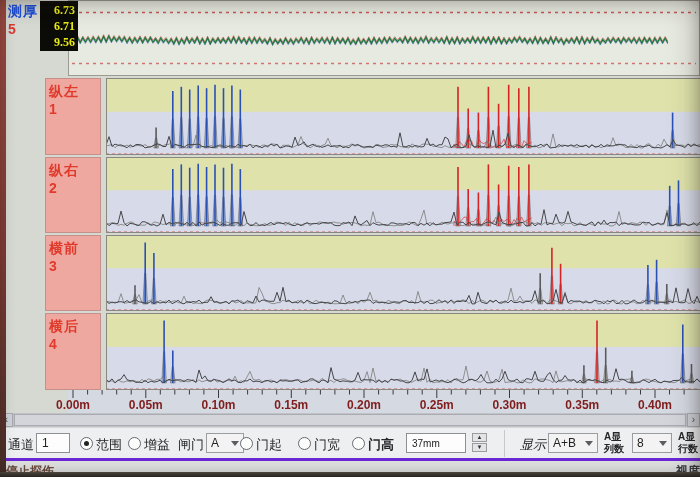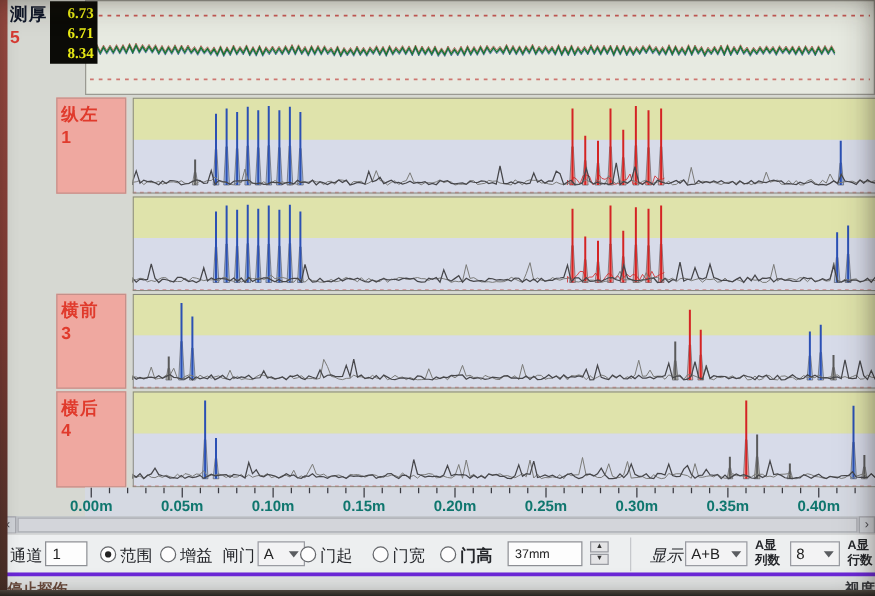--- a/index.html
+++ b/index.html
@@ -1,34 +1,34 @@
 <!DOCTYPE html>
 <html><head>
 <meta charset="utf-8">
 <style>
   html,body{margin:0;padding:0;background:#888;}
   .screen{position:relative;width:700px;height:477px;overflow:hidden;
     background:#d6d8d2;font-family:"Liberation Sans",sans-serif;-webkit-user-select:none;}
   
   .th-row{position:absolute;left:7px;top:0;width:693px;height:76px;}
-  .th-label{position:absolute;left:1px;top:3px;font-size:14px;font-weight:bold;color:#0f172a;letter-spacing:1px;}
+  .th-label{position:absolute;left:1px;top:3px;font-size:14px;font-weight:bold;color:#1d4ed8;letter-spacing:1px;}
   .th-num{position:absolute;left:1px;top:21px;font-size:14px;font-weight:bold;color:#d83c34;}
   .val-box{position:absolute;left:33px;top:1px;width:38px;height:50px;background:#0b0b07;z-index:6;
     display:flex;flex-direction:column;justify-content:center;}
   .val-box div{font-family:Liberation Serif, serif;font-size:12px;font-weight:bold;color:#e8ea14;
     text-align:right;padding-right:3px;line-height:16px;}
   
   .ch-row{position:absolute;left:1px;width:693px;margin-left:44px;}
   .ch-panel{position:absolute;left:0;top:0;width:56px;height:100%;background:#efa8a0;border:1px solid #c5908a;box-sizing:border-box;}
   .ch-panel .l1{position:absolute;left:3px;top:4px;font-size:14px;font-weight:bold;color:#e03a2c;letter-spacing:1px;}
   .ch-panel .l2{position:absolute;left:3px;top:22px;font-size:14px;font-weight:bold;color:#e03a2c;}
   .wave{position:absolute;left:61px;top:0;}
   
   .axis{position:absolute;left:68px;top:390px;width:632px;height:24px;background:#d5d9e2;}
-  .axis .lbl{position:absolute;top:8px;width:44px;text-align:center;font-size:12px;font-weight:bold;color:#0f766e;}
+  .axis .lbl{position:absolute;top:8px;width:44px;text-align:center;font-size:12px;font-weight:bold;color:#7f1d1d;}
   
   .sbar{position:absolute;left:0;top:413px;width:700px;height:14px;background:#bfc2c7;}
   .sbtn{position:absolute;top:0;width:13px;height:14px;background:#ced1d6;border:1px solid #a6a8ae;box-sizing:border-box;
     font-size:10px;line-height:12px;text-align:center;color:#4a4a50;}
   .sthumb{position:absolute;left:14px;top:1px;width:672px;height:12px;background:#d3d5da;border:1px solid #aaacb2;box-sizing:border-box;}
   
   .cbar{position:absolute;left:0;top:427px;width:700px;height:31px;background:#edeff0;border-top:1px solid #d6d8d8;}
   .clabel{position:absolute;top:8px;font-size:13px;color:#24262a;white-space:nowrap;}
   .tinput{position:absolute;top:5px;height:20px;background:#fdfdfd;border:1px solid #8d8f94;box-sizing:border-box;
     font-size:12px;color:#222;padding:2px 5px;line-height:14px;}
@@ -57,21 +57,21 @@
 <body>
 
 <div class="screen">
 
   <div class="th-row">
     <div class="th-label">测厚</div>
     <div class="th-num">5</div>
     <div class="val-box">
       <div>6.73</div>
       <div>6.71</div>
-      <div>8.34</div>
+      <div>9.56</div>
     </div>
     <svg id="thwave" class="wave" width="632" height="76">
         <rect x="0" y="0" width="632" height="76" fill="#e7eae1"></rect>
         <line x1="4" y1="12.5" x2="628" y2="12.5" stroke="#c75a55" stroke-width="1.3" stroke-dasharray="3,4"></line>
         <line x1="4" y1="63.5" x2="628" y2="63.5" stroke="#c75a55" stroke-width="1.3" stroke-dasharray="3,4" opacity="0.8"></line>
         <path d="M7.0,41.2 L9.6,35.6 L12.2,40.9 L14.8,36.1 L17.4,40.4 L20.0,36.1 L22.6,40.4 L25.2,35.7 L27.8,40.3 L30.4,35.6 L33.0,40.4 L35.6,34.7 L38.2,40.2 L40.8,34.5 L43.4,39.8 L46.0,35.5 L48.6,39.5 L51.2,35.5 L53.8,39.7 L56.4,35.7 L59.0,40.8 L61.6,36.3 L64.2,41.1 L66.8,36.5 L69.4,40.6 L72.0,35.8 L74.6,40.9 L77.2,36.0 L79.8,40.4 L82.4,36.0 L85.0,40.4 L87.6,37.2 L90.2,41.3 L92.8,36.5 L95.4,40.4 L98.0,37.4 L100.6,41.4 L103.2,37.5 L105.8,42.2 L108.4,36.6 L111.0,42.3 L113.6,37.4 L116.2,41.7 L118.8,36.0 L121.4,41.2 L124.0,37.1 L126.6,41.0 L129.2,35.9 L131.8,41.9 L134.4,37.2 L137.0,42.0 L139.6,36.2 L142.2,42.1 L144.8,37.3 L147.4,40.9 L150.0,36.8 L152.6,41.0 L155.2,37.0 L157.8,41.1 L160.4,36.3 L163.0,40.9 L165.6,35.6 L168.2,41.2 L170.8,35.8 L173.4,40.9 L176.0,37.0 L178.6,42.0 L181.2,36.3 L183.8,41.3 L186.4,36.3 L189.0,41.2 L191.6,36.5 L194.2,40.9 L196.8,37.8 L199.4,42.0 L202.0,36.7 L204.6,42.7 L207.2,37.9 L209.8,41.8 L212.4,38.0 L215.0,42.1 L217.6,36.8 L220.2,41.7 L222.8,37.8 L225.4,42.1 L228.0,37.4 L230.6,40.8 L233.2,36.5 L235.8,41.6 L238.4,37.0 L241.0,42.2 L243.6,36.2 L246.2,41.3 L248.8,37.4 L251.4,40.7 L254.0,36.5 L256.6,41.1 L259.2,36.7 L261.8,41.8 L264.4,36.0 L267.0,41.8 L269.6,36.8 L272.2,41.3 L274.8,37.1 L277.4,41.7 L280.0,36.7 L282.6,42.3 L285.2,38.3 L287.8,42.2 L290.4,36.8 L293.0,41.8 L295.6,37.9 L298.2,41.8 L300.8,36.9 L303.4,42.0 L306.0,36.4 L308.6,41.6 L311.2,37.1 L313.8,41.4 L316.4,36.4 L319.0,41.2 L321.6,36.2 L324.2,40.3 L326.8,36.7 L329.4,40.1 L332.0,37.0 L334.6,40.8 L337.2,35.5 L339.8,41.0 L342.4,36.3 L345.0,41.1 L347.6,36.6 L350.2,41.5 L352.8,36.5 L355.4,40.4 L358.0,35.4 L360.6,41.2 L363.2,36.9 L365.8,40.6 L368.4,36.4 L371.0,40.6 L373.6,36.9 L376.2,41.4 L378.8,35.6 L381.4,41.9 L384.0,36.8 L386.6,41.7 L389.2,35.9 L391.8,41.8 L394.4,37.1 L397.0,41.0 L399.6,37.0 L402.2,41.0 L404.8,35.6 L407.4,40.9 L410.0,36.3 L412.6,41.3 L415.2,36.1 L417.8,40.9 L420.4,36.0 L423.0,42.1 L425.6,36.1 L428.2,41.2 L430.8,36.0 L433.4,41.8 L436.0,37.0 L438.6,41.7 L441.2,37.2 L443.8,40.9 L446.4,36.3 L449.0,40.2 L451.6,35.7 L454.2,40.3 L456.8,37.0 L459.4,41.5 L462.0,37.2 L464.6,41.4 L467.2,35.7 L469.8,41.6 L472.4,36.3 L475.0,41.5 L477.6,37.3 L480.2,41.6 L482.8,35.7 L485.4,41.7 L488.0,36.0 L490.6,40.7 L493.2,37.1 L495.8,42.4 L498.4,37.7 L501.0,41.0 L503.6,36.9 L506.2,41.2 L508.8,36.0 L511.4,41.8 L514.0,35.7 L516.6,41.8 L519.2,36.9 L521.8,41.0 L524.4,35.8 L527.0,40.8 L529.6,37.6 L532.2,42.1 L534.8,37.8 L537.4,41.0 L540.0,36.9 L542.6,40.8 L545.2,36.6 L547.8,40.4 L550.4,37.0 L553.0,41.5 L555.6,36.5 L558.2,40.3 L560.8,36.8 L563.4,40.7 L566.0,36.7 L568.6,41.3 L571.2,36.7 L573.8,41.5 L576.4,36.4 L579.0,40.8 L581.6,36.8 L584.2,41.8 L586.8,36.6 L589.4,41.1 L592.0,36.3 L594.6,40.9 L597.2,36.5 L599.8,41.1" fill="none" stroke="#a8403a" stroke-width="0.7" opacity="0.85"></path>
         <path d="M7.0,44.2 L9.6,38.6 L12.2,43.9 L14.8,39.1 L17.4,43.4 L20.0,39.1 L22.6,43.4 L25.2,38.7 L27.8,43.3 L30.4,38.6 L33.0,43.4 L35.6,37.7 L38.2,43.2 L40.8,37.5 L43.4,42.8 L46.0,38.5 L48.6,42.5 L51.2,38.5 L53.8,42.7 L56.4,38.7 L59.0,43.8 L61.6,39.3 L64.2,44.1 L66.8,39.5 L69.4,43.6 L72.0,38.8 L74.6,43.9 L77.2,39.0 L79.8,43.4 L82.4,39.0 L85.0,43.4 L87.6,40.2 L90.2,44.3 L92.8,39.5 L95.4,43.4 L98.0,40.4 L100.6,44.4 L103.2,40.5 L105.8,45.2 L108.4,39.6 L111.0,45.3 L113.6,40.4 L116.2,44.7 L118.8,39.0 L121.4,44.2 L124.0,40.1 L126.6,44.0 L129.2,38.9 L131.8,44.9 L134.4,40.2 L137.0,45.0 L139.6,39.2 L142.2,45.1 L144.8,40.3 L147.4,43.9 L150.0,39.8 L152.6,44.0 L155.2,40.0 L157.8,44.1 L160.4,39.3 L163.0,43.9 L165.6,38.6 L168.2,44.2 L170.8,38.8 L173.4,43.9 L176.0,40.0 L178.6,45.0 L181.2,39.3 L183.8,44.3 L186.4,39.3 L189.0,44.2 L191.6,39.5 L194.2,43.9 L196.8,40.8 L199.4,45.0 L202.0,39.7 L204.6,45.7 L207.2,40.9 L209.8,44.8 L212.4,41.0 L215.0,45.1 L217.6,39.8 L220.2,44.7 L222.8,40.8 L225.4,45.1 L228.0,40.4 L230.6,43.8 L233.2,39.5 L235.8,44.6 L238.4,40.0 L241.0,45.2 L243.6,39.2 L246.2,44.3 L248.8,40.4 L251.4,43.7 L254.0,39.5 L256.6,44.1 L259.2,39.7 L261.8,44.8 L264.4,39.0 L267.0,44.8 L269.6,39.8 L272.2,44.3 L274.8,40.1 L277.4,44.7 L280.0,39.7 L282.6,45.3 L285.2,41.3 L287.8,45.2 L290.4,39.8 L293.0,44.8 L295.6,40.9 L298.2,44.8 L300.8,39.9 L303.4,45.0 L306.0,39.4 L308.6,44.6 L311.2,40.1 L313.8,44.4 L316.4,39.4 L319.0,44.2 L321.6,39.2 L324.2,43.3 L326.8,39.7 L329.4,43.1 L332.0,40.0 L334.6,43.8 L337.2,38.5 L339.8,44.0 L342.4,39.3 L345.0,44.1 L347.6,39.6 L350.2,44.5 L352.8,39.5 L355.4,43.4 L358.0,38.4 L360.6,44.2 L363.2,39.9 L365.8,43.6 L368.4,39.4 L371.0,43.6 L373.6,39.9 L376.2,44.4 L378.8,38.6 L381.4,44.9 L384.0,39.8 L386.6,44.7 L389.2,38.9 L391.8,44.8 L394.4,40.1 L397.0,44.0 L399.6,40.0 L402.2,44.0 L404.8,38.6 L407.4,43.9 L410.0,39.3 L412.6,44.3 L415.2,39.1 L417.8,43.9 L420.4,39.0 L423.0,45.1 L425.6,39.1 L428.2,44.2 L430.8,39.0 L433.4,44.8 L436.0,40.0 L438.6,44.7 L441.2,40.2 L443.8,43.9 L446.4,39.3 L449.0,43.2 L451.6,38.7 L454.2,43.3 L456.8,40.0 L459.4,44.5 L462.0,40.2 L464.6,44.4 L467.2,38.7 L469.8,44.6 L472.4,39.3 L475.0,44.5 L477.6,40.3 L480.2,44.6 L482.8,38.7 L485.4,44.7 L488.0,39.0 L490.6,43.7 L493.2,40.1 L495.8,45.4 L498.4,40.7 L501.0,44.0 L503.6,39.9 L506.2,44.2 L508.8,39.0 L511.4,44.8 L514.0,38.7 L516.6,44.8 L519.2,39.9 L521.8,44.0 L524.4,38.8 L527.0,43.8 L529.6,40.6 L532.2,45.1 L534.8,40.8 L537.4,44.0 L540.0,39.9 L542.6,43.8 L545.2,39.6 L547.8,43.4 L550.4,40.0 L553.0,44.5 L555.6,39.5 L558.2,43.3 L560.8,39.8 L563.4,43.7 L566.0,39.7 L568.6,44.3 L571.2,39.7 L573.8,44.5 L576.4,39.4 L579.0,43.8 L581.6,39.8 L584.2,44.8 L586.8,39.6 L589.4,44.1 L592.0,39.3 L594.6,43.9 L597.2,39.5 L599.8,44.1" fill="none" stroke="#3b55a8" stroke-width="0.7" opacity="0.8"></path>
         <path d="M7.0,42.8 L9.6,37.2 L12.2,42.5 L14.8,37.7 L17.4,42.0 L20.0,37.7 L22.6,42.0 L25.2,37.3 L27.8,41.9 L30.4,37.2 L33.0,42.0 L35.6,36.3 L38.2,41.8 L40.8,36.1 L43.4,41.4 L46.0,37.1 L48.6,41.1 L51.2,37.1 L53.8,41.3 L56.4,37.3 L59.0,42.4 L61.6,37.9 L64.2,42.7 L66.8,38.1 L69.4,42.2 L72.0,37.4 L74.6,42.5 L77.2,37.6 L79.8,42.0 L82.4,37.6 L85.0,42.0 L87.6,38.8 L90.2,42.9 L92.8,38.1 L95.4,42.0 L98.0,39.0 L100.6,43.0 L103.2,39.1 L105.8,43.8 L108.4,38.2 L111.0,43.9 L113.6,39.0 L116.2,43.3 L118.8,37.6 L121.4,42.8 L124.0,38.7 L126.6,42.6 L129.2,37.5 L131.8,43.5 L134.4,38.8 L137.0,43.6 L139.6,37.8 L142.2,43.7 L144.8,38.9 L147.4,42.5 L150.0,38.4 L152.6,42.6 L155.2,38.6 L157.8,42.7 L160.4,37.9 L163.0,42.5 L165.6,37.2 L168.2,42.8 L170.8,37.4 L173.4,42.5 L176.0,38.6 L178.6,43.6 L181.2,37.9 L183.8,42.9 L186.4,37.9 L189.0,42.8 L191.6,38.1 L194.2,42.5 L196.8,39.4 L199.4,43.6 L202.0,38.3 L204.6,44.3 L207.2,39.5 L209.8,43.4 L212.4,39.6 L215.0,43.7 L217.6,38.4 L220.2,43.3 L222.8,39.4 L225.4,43.7 L228.0,39.0 L230.6,42.4 L233.2,38.1 L235.8,43.2 L238.4,38.6 L241.0,43.8 L243.6,37.8 L246.2,42.9 L248.8,39.0 L251.4,42.3 L254.0,38.1 L256.6,42.7 L259.2,38.3 L261.8,43.4 L264.4,37.6 L267.0,43.4 L269.6,38.4 L272.2,42.9 L274.8,38.7 L277.4,43.3 L280.0,38.3 L282.6,43.9 L285.2,39.9 L287.8,43.8 L290.4,38.4 L293.0,43.4 L295.6,39.5 L298.2,43.4 L300.8,38.5 L303.4,43.6 L306.0,38.0 L308.6,43.2 L311.2,38.7 L313.8,43.0 L316.4,38.0 L319.0,42.8 L321.6,37.8 L324.2,41.9 L326.8,38.3 L329.4,41.7 L332.0,38.6 L334.6,42.4 L337.2,37.1 L339.8,42.6 L342.4,37.9 L345.0,42.7 L347.6,38.2 L350.2,43.1 L352.8,38.1 L355.4,42.0 L358.0,37.0 L360.6,42.8 L363.2,38.5 L365.8,42.2 L368.4,38.0 L371.0,42.2 L373.6,38.5 L376.2,43.0 L378.8,37.2 L381.4,43.5 L384.0,38.4 L386.6,43.3 L389.2,37.5 L391.8,43.4 L394.4,38.7 L397.0,42.6 L399.6,38.6 L402.2,42.6 L404.8,37.2 L407.4,42.5 L410.0,37.9 L412.6,42.9 L415.2,37.7 L417.8,42.5 L420.4,37.6 L423.0,43.7 L425.6,37.7 L428.2,42.8 L430.8,37.6 L433.4,43.4 L436.0,38.6 L438.6,43.3 L441.2,38.8 L443.8,42.5 L446.4,37.9 L449.0,41.8 L451.6,37.3 L454.2,41.9 L456.8,38.6 L459.4,43.1 L462.0,38.8 L464.6,43.0 L467.2,37.3 L469.8,43.2 L472.4,37.9 L475.0,43.1 L477.6,38.9 L480.2,43.2 L482.8,37.3 L485.4,43.3 L488.0,37.6 L490.6,42.3 L493.2,38.7 L495.8,44.0 L498.4,39.3 L501.0,42.6 L503.6,38.5 L506.2,42.8 L508.8,37.6 L511.4,43.4 L514.0,37.3 L516.6,43.4 L519.2,38.5 L521.8,42.6 L524.4,37.4 L527.0,42.4 L529.6,39.2 L532.2,43.7 L534.8,39.4 L537.4,42.6 L540.0,38.5 L542.6,42.4 L545.2,38.2 L547.8,42.0 L550.4,38.6 L553.0,43.1 L555.6,38.1 L558.2,41.9 L560.8,38.4 L563.4,42.3 L566.0,38.3 L568.6,42.9 L571.2,38.3 L573.8,43.1 L576.4,38.0 L579.0,42.4 L581.6,38.4 L584.2,43.4 L586.8,38.2 L589.4,42.7 L592.0,37.9 L594.6,42.5 L597.2,38.1 L599.8,42.7" fill="none" stroke="#15722f" stroke-width="1.1"></path>
         <rect x="0.5" y="0.5" width="631" height="75" fill="none" stroke="#9a9a92" stroke-width="1"></rect>
       </svg>
@@ -124,20 +124,24 @@
         <line x1="422.9" y1="70" x2="422.9" y2="8.8" stroke="#d42424" stroke-width="1.6"></line>
         <polygon points="564.3,70 566.0,52.3 567.2,52.3 568.9,70" fill="#9db6e2" stroke="#55555a" stroke-width="0.5"></polygon>
         <line x1="566.6" y1="70" x2="566.6" y2="34.6" stroke="#2b50b4" stroke-width="1.6"></line>
         <path d="M348.0,70 L348.0,66.2 L350.5,69.6 L353.0,63.7 L355.5,65.6 L358.0,69.0 L360.5,62.6 L363.0,62.1 L365.5,62.9 L368.0,69.5 L370.5,68.4 L373.0,61.8 L375.5,64.7 L378.0,65.5 L380.5,63.8 L383.0,66.2 L385.5,69.5 L388.0,68.8 L390.5,69.3 L393.0,66.3 L395.5,65.4 L398.0,61.2 L400.5,69.5 L403.0,67.4 L405.5,67.8 L408.0,68.8 L410.5,68.1 L413.0,68.0 L415.5,69.9 L418.0,62.7 L420.5,65.3 L423.0,65.7 L425.5,64.5" fill="none" stroke="#d42424" stroke-width="0.8" opacity="0.8"></path>
         <path d="M0,70 L0,67.9 L3,67.4 L6,66.4 L9,69.7 L12,67.4 L15,68.0 L18,68.2 L21,67.1 L24,69.3 L27,68.3 L30,67.6 L33,67.5 L36,68.2 L39,66.6 L42,68.7 L45,68.9 L48,66.9 L51,68.8 L54,66.9 L57,67.7 L60,66.4 L63,66.4 L66,63.6 L69,66.5 L72,67.8 L75,67.9 L78,69.6 L81,69.8 L84,67.3 L87,68.2 L90,57.2 L93,68.2 L96,68.7 L99,68.5 L102,69.3 L105,67.4 L108,69.5 L111,68.4 L114,66.4 L117,68.3 L120,67.5 L123,68.7 L126,70.0 L129,68.7 L132,69.5 L135,66.9 L138,67.8 L141,67.6 L144,66.3 L147,67.5 L150,67.6 L153,69.6 L156,67.3 L159,67.0 L162,69.4 L165,65.9 L168,66.1 L171,66.8 L174,69.7 L177,67.2 L180,67.4 L183,67.0 L186,69.6 L189,68.4 L192,66.6 L195,58.5 L198,66.4 L201,67.1 L204,70.0 L207,67.9 L210,66.6 L213,69.6 L216,67.4 L219,66.5 L222,60.2 L225,67.5 L228,68.2 L231,69.8 L234,68.1 L237,68.2 L240,68.3 L243,67.5 L246,65.9 L249,68.1 L252,67.1 L255,67.6 L258,70.0 L261,69.3 L264,69.4 L267,69.2 L270,66.5 L273,66.6 L276,69.6 L279,69.1 L282,68.6 L285,66.3 L288,67.0 L291,66.8 L294,68.4 L297,69.0 L300,69.4 L303,70.0 L306,65.9 L309,67.8 L312,69.8 L315,66.8 L318,65.9 L321,66.3 L324,66.1 L327,68.4 L330,68.2 L333,69.2 L336,69.6 L339,67.7 L342,69.0 L345,69.7 L348,68.9 L351,68.1 L354,69.4 L357,69.4 L360,67.6 L363,65.8 L366,67.6 L369,68.9 L372,66.0 L375,68.0 L378,69.5 L381,62.4 L384,66.9 L387,69.1 L390,66.7 L393,67.5 L396,68.4 L399,66.1 L402,67.0 L405,69.4 L408,67.1 L411,66.1 L414,69.4 L417,68.4 L420,67.6 L423,65.9 L426,69.1 L429,67.0 L432,69.8 L435,69.5 L438,66.8 L441,66.0 L444,69.5 L447,55.9 L450,68.9 L453,68.8 L456,67.0 L459,67.4 L462,67.7 L465,67.7 L468,68.8 L471,69.6 L474,68.1 L477,67.8 L480,67.2 L483,68.7 L486,66.3 L489,69.6 L492,68.1 L495,69.7 L498,68.4 L501,68.2 L504,68.6 L507,59.7 L510,67.7 L513,67.0 L516,66.0 L519,69.3 L522,69.5 L525,66.4 L528,69.5 L531,66.5 L534,69.9 L537,69.9 L540,66.6 L543,65.7 L546,68.4 L549,69.9 L552,66.2 L555,68.5 L558,61.2 L561,66.8 L564,68.3 L567,68.0 L570,67.4 L573,67.2 L576,67.0 L579,68.3 L582,65.9 L585,67.3 L588,67.3 L591,67.4 L594,66.6 L597,69.2 L600,68.3 L603,56.3 L606,69.4 L609,66.4 L612,69.4 L615,68.3 L618,68.5 L621,63.0 L624,69.7 L627,67.4 L630,69.0" fill="none" stroke="#7b7b78" stroke-width="0.8"></path>
         <path d="M0,70 L0,67.2 L3,58.7 L6,68.5 L9,66.1 L12,67.2 L15,66.9 L18,68.2 L21,69.8 L24,66.8 L27,68.8 L30,66.5 L33,66.6 L36,67.2 L39,69.9 L42,69.2 L45,68.8 L48,67.2 L51,65.9 L54,66.5 L57,68.6 L60,68.4 L63,58.4 L66,69.8 L69,66.3 L72,67.2 L75,67.7 L78,69.4 L81,67.0 L84,66.6 L87,66.6 L90,66.3 L93,66.1 L96,68.4 L99,69.1 L102,68.4 L105,69.5 L108,69.3 L111,67.8 L114,68.0 L117,68.0 L120,69.5 L123,68.0 L126,67.9 L129,69.2 L132,66.3 L135,68.1 L138,67.5 L141,68.6 L144,66.2 L147,69.9 L150,67.4 L153,68.3 L156,69.7 L159,67.9 L162,68.1 L165,66.0 L168,68.0 L171,66.1 L174,70.0 L177,69.1 L180,67.9 L183,68.3 L186,69.2 L189,59.1 L192,67.4 L195,66.3 L198,63.8 L201,68.9 L204,67.5 L207,66.2 L210,68.3 L213,68.0 L216,69.3 L219,68.4 L222,66.9 L225,68.7 L228,67.9 L231,68.0 L234,67.3 L237,69.6 L240,68.8 L243,69.8 L246,66.6 L249,67.3 L252,66.5 L255,68.7 L258,69.1 L261,68.6 L264,68.3 L267,69.5 L270,67.2 L273,67.8 L276,68.0 L279,66.8 L282,67.0 L285,68.8 L288,68.2 L291,69.3 L294,54.8 L297,68.7 L300,68.8 L303,67.5 L306,69.1 L309,67.6 L312,68.1 L315,69.0 L318,68.5 L321,60.4 L324,67.7 L327,66.0 L330,68.5 L333,66.7 L336,66.8 L339,59.0 L342,60.9 L345,69.6 L348,67.6 L351,66.2 L354,69.8 L357,69.6 L360,68.4 L363,56.9 L366,67.0 L369,69.3 L372,67.8 L375,69.1 L378,68.8 L381,69.4 L384,68.7 L387,52.2 L390,69.8 L393,67.2 L396,68.6 L399,66.2 L402,55.4 L405,68.0 L408,69.6 L411,66.9 L414,67.8 L417,69.9 L420,66.1 L423,67.7 L426,68.4 L429,68.8 L432,67.7 L435,66.3 L438,68.5 L441,66.0 L444,70.0 L447,69.5 L450,69.3 L453,66.5 L456,68.4 L459,67.3 L462,68.3 L465,66.8 L468,68.1 L471,66.6 L474,68.4 L477,68.6 L480,67.1 L483,69.7 L486,67.0 L489,68.7 L492,68.8 L495,66.4 L498,68.9 L501,66.8 L504,67.7 L507,68.0 L510,66.8 L513,66.2 L516,67.0 L519,66.8 L522,69.1 L525,68.9 L528,69.2 L531,69.7 L534,67.8 L537,68.8 L540,68.2 L543,67.1 L546,69.4 L549,69.8 L552,69.5 L555,70.0 L558,68.7 L561,66.7 L564,68.8 L567,61.6 L570,66.8 L573,67.4 L576,68.1 L579,69.6 L582,66.1 L585,68.6 L588,65.9 L591,67.8 L594,68.4 L597,65.9 L600,68.6 L603,66.2 L606,69.5 L609,68.3 L612,67.3 L615,68.2 L618,69.4 L621,68.1 L624,69.2 L627,66.9 L630,69.8" fill="none" stroke="#46464a" stroke-width="1"></path>
         <rect x="0.5" y="0.5" width="631" height="76" fill="none" stroke="#88887e" stroke-width="1"></rect>
       </svg>
   </div>
   <div class="ch-row" style="top:157px;height:76px;">
+    <div class="ch-panel">
+      <div class="l1">纵右</div>
+      <div class="l2">2</div>
+    </div>
     <svg class="wave chwave" width="632" height="76">
         <rect x="0" y="0" width="632" height="33.4" fill="#dfe3ab"></rect>
         <rect x="0" y="33.4" width="632" height="42.6" fill="#d7dbe9"></rect>
         <line x1="0" y1="75" x2="632" y2="75" stroke="#c75a55" stroke-width="1.4" stroke-dasharray="3,3" opacity="0.6"></line>
         <polygon points="64.5,69 66.2,40.5 67.4,40.5 69.1,69" fill="#9db6e2" stroke="#55555a" stroke-width="0.5"></polygon>
         <line x1="66.8" y1="69" x2="66.8" y2="12.1" stroke="#2b50b4" stroke-width="1.6"></line>
         <polygon points="73.0,69 74.7,38.2 75.9,38.2 77.6,69" fill="#9db6e2" stroke="#55555a" stroke-width="0.5"></polygon>
         <line x1="75.3" y1="69" x2="75.3" y2="7.4" stroke="#2b50b4" stroke-width="1.6"></line>
         <polygon points="81.4,69 83.1,39.9 84.3,39.9 86.0,69" fill="#9db6e2" stroke="#55555a" stroke-width="0.5"></polygon>
         <line x1="83.7" y1="69" x2="83.7" y2="10.7" stroke="#2b50b4" stroke-width="1.6"></line>

